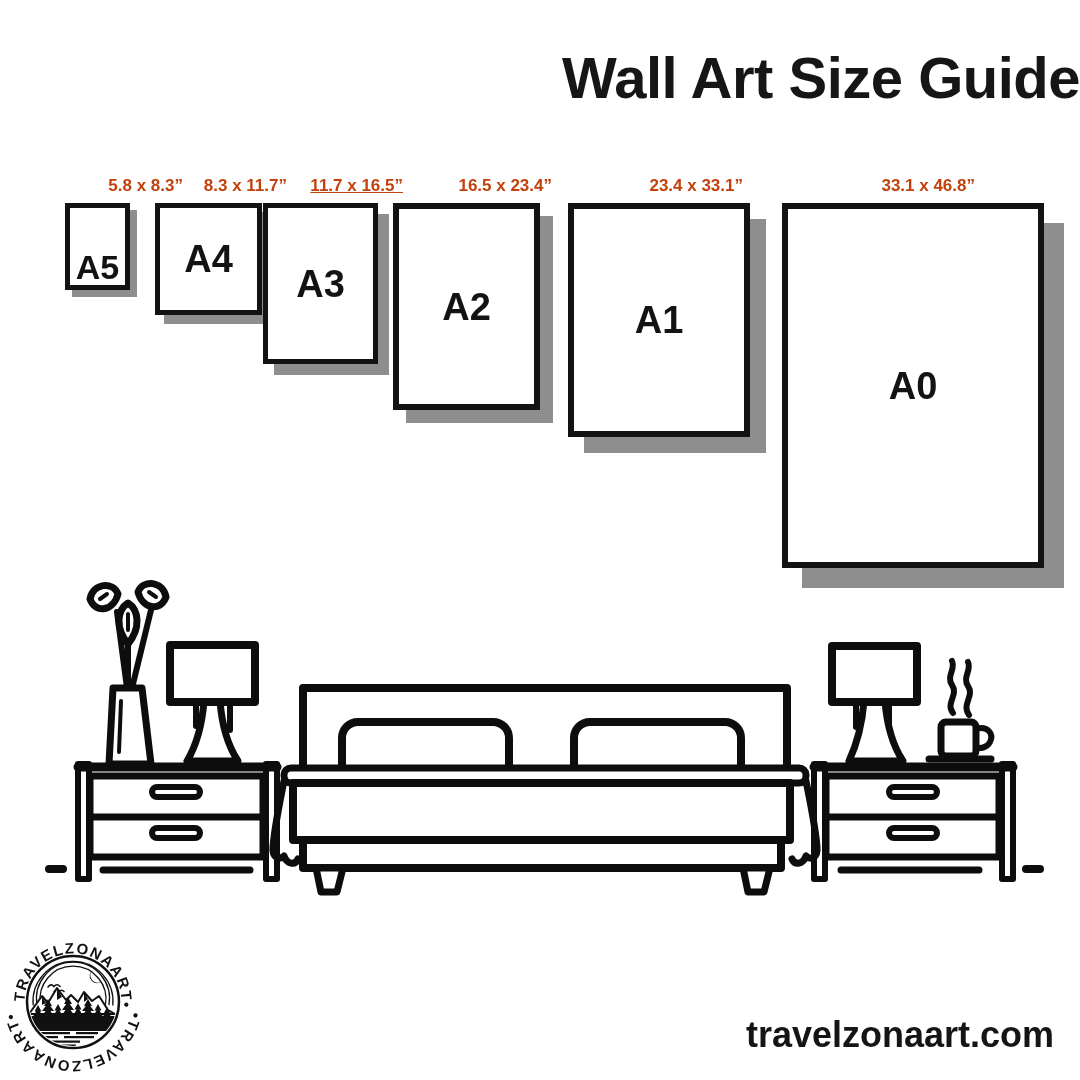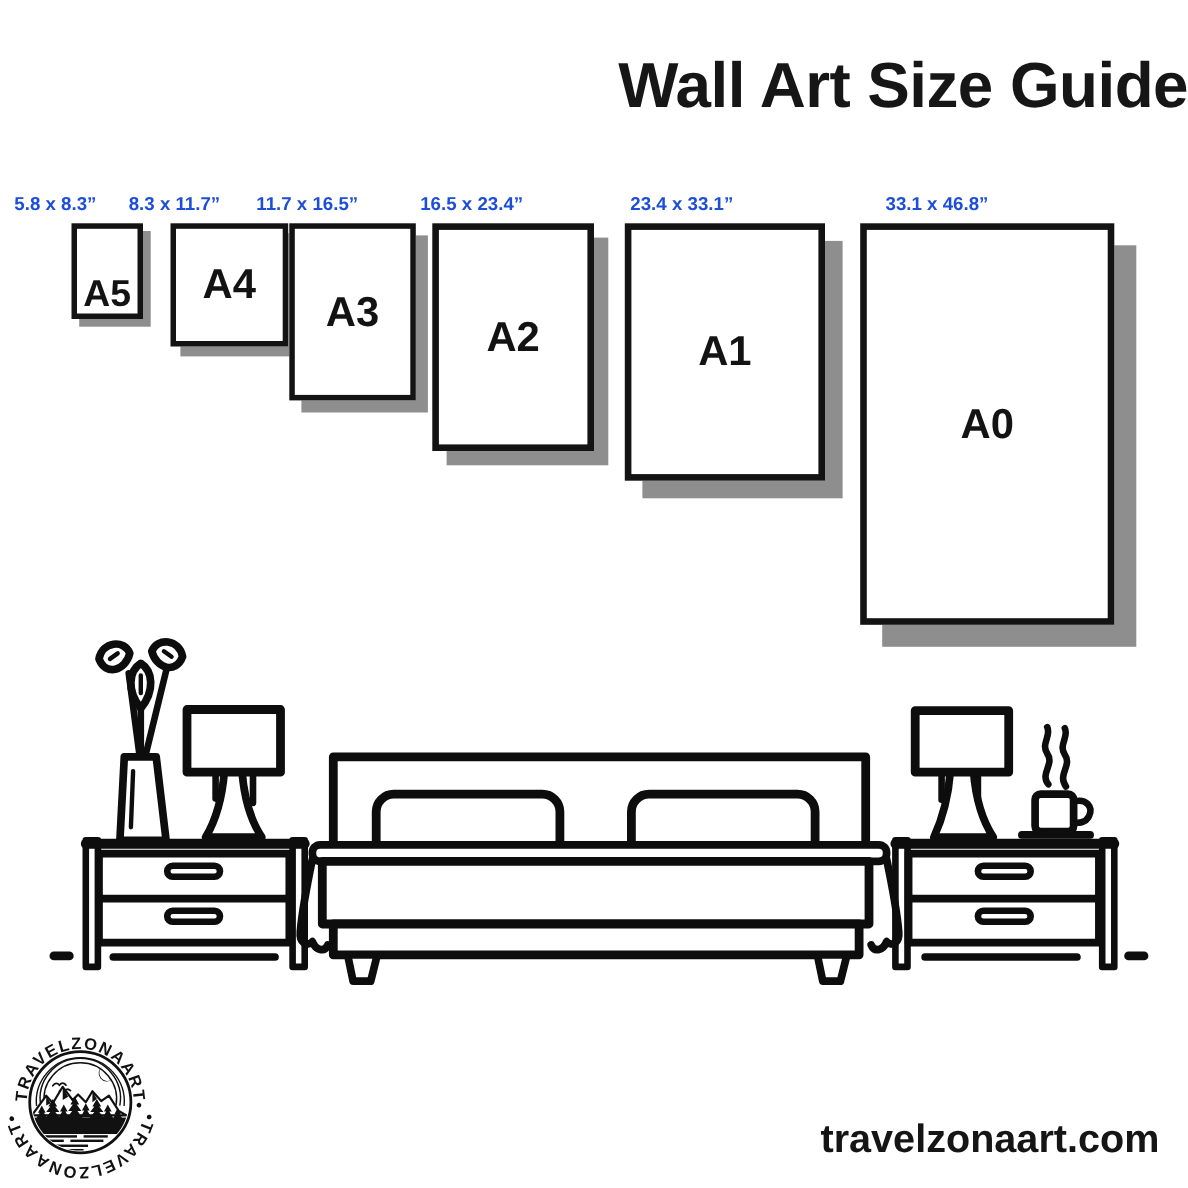--- a/index.html
+++ b/index.html
@@ -5,38 +5,38 @@
   html,body{margin:0;padding:0;background:#fff;}
   .canvas{
     position:relative;width:1080px;height:1080px;background:#fff;overflow:hidden;
     font-family:"Liberation Sans","DejaVu Sans",sans-serif;color:#131313;
   }
   .title{
     position:absolute;top:44px;left:0;width:1080px;text-align:right;
     font-size:58px;font-weight:bold;letter-spacing:-0.5px;color:#161616;
   }
   .dim-label{
-    position:absolute;top:176px;width:170px;text-align:left;
-    font-size:17px;font-weight:bold;color:#1d4ed8;white-space:nowrap;
-  }
-  #dim-a5{left:13px;}  #dim-a4{left:117px;} #dim-a3{left:233px;}
+    position:absolute;top:176px;width:170px;text-align:right;
+    font-size:17px;font-weight:bold;color:#c2410c;white-space:nowrap;
+  }
+  #dim-a5{left:13px;}  #dim-a4{left:117px;} #dim-a3{left:233px;text-decoration:underline;}
   #dim-a2{left:382px;} #dim-a1{left:573px;} #dim-a0{left:805px;}
   .frame{
     position:absolute;top:203px;background:#fff;border:5px solid #131313;
     box-sizing:border-box;display:flex;align-items:center;justify-content:center;
     font-weight:bold;color:#131313;
   }
   .frame .letter{font-size:38px;line-height:1;}
   #frame-a5{left:65px;width:65px;height:87px;box-shadow:7px 7px 0 #8e8e8e;}
   #frame-a5 .letter{font-size:34px;margin-top:40px;}
   #frame-a4{left:155px;width:107px;height:112px;box-shadow:9px 9px 0 #8e8e8e;}
   #frame-a3{left:263px;width:115px;height:161px;box-shadow:11px 11px 0 #8e8e8e;}
   #frame-a2{left:393px;width:147px;height:207px;border-width:6px;box-shadow:13px 13px 0 #8e8e8e;}
   #frame-a1{left:568px;width:182px;height:234px;border-width:6px;box-shadow:16px 16px 0 #8e8e8e;}
-  #frame-a0{left:782px;width:231px;height:365px;border-width:6px;box-shadow:20px 20px 0 #8e8e8e;}
+  #frame-a0{left:782px;width:262px;height:365px;border-width:6px;box-shadow:20px 20px 0 #8e8e8e;}
   .scene{position:absolute;left:0;top:578px;width:1080px;height:335px;}
   .scene *{stroke:#0d0d0d;stroke-linecap:round;stroke-linejoin:round;}
   .logo{position:absolute;left:5px;top:925px;width:135px;height:150px;}
   .badge-text{
     font-family:"Liberation Sans","DejaVu Sans",sans-serif;
     font-size:15px;font-weight:bold;fill:#111;letter-spacing:1.5px;
   }
   .website{
     position:absolute;right:26px;top:1014px;font-size:36px;font-weight:bold;
     color:#151515;letter-spacing:0;

